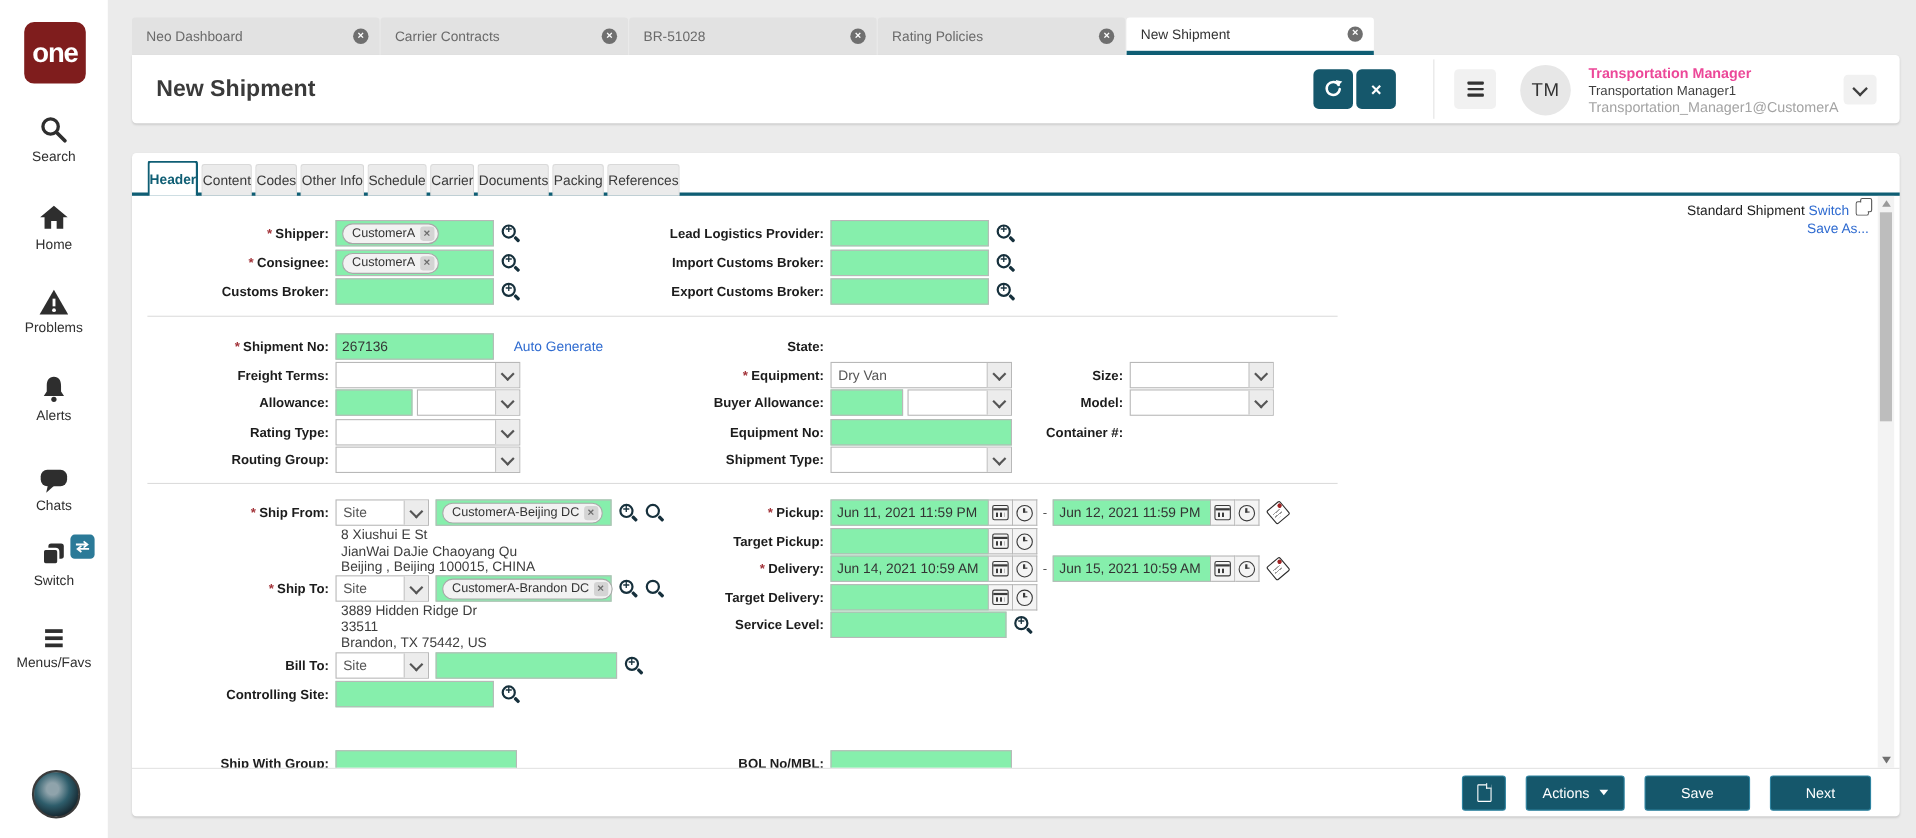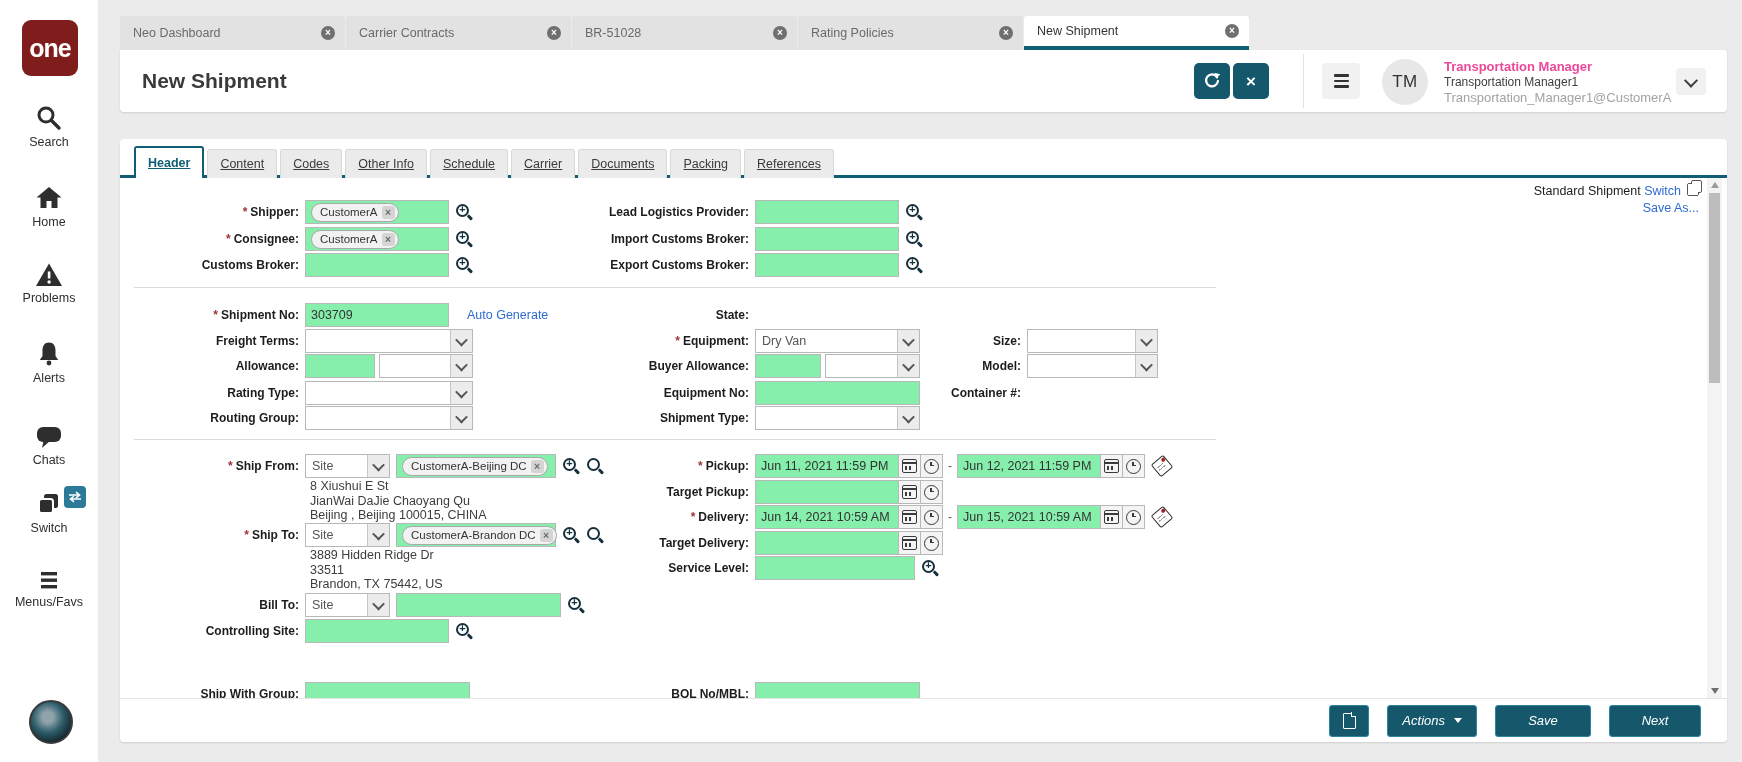--- a/index.html
+++ b/index.html
@@ -43,23 +43,23 @@
   .uname{font-size:12px;color:#3f3f3f;}
   .uid{font-size:13px;color:#a3a3a3;}
   .user-chev{position:absolute;left:1556px;top:18px;width:30px;height:27px;background:#f1f1f1;border-radius:4px;
       display:flex;align-items:center;justify-content:center;cursor:pointer;}
   .chevbig{width:8px;height:8px;border-right:2px solid #3f3f3f;border-bottom:2px solid #3f3f3f;
       transform:rotate(45deg) translate(-1px,-1px);}
   
   .card{position:absolute;left:120px;top:139px;width:1607px;height:603px;background:#fff;
         border-radius:4px;box-shadow:0 1px 2px rgba(0,0,0,.12);}
   .ftabs{position:absolute;left:14px;top:7px;display:flex;align-items:flex-end;z-index:3;}
-  .ftab{height:29px;padding:0 12px;display:flex;align-items:center;font-size:12.5px;color:#3a3a3a;
+  .ftab{height:29px;padding:0 0;display:flex;align-items:center;font-size:12.5px;color:#3a3a3a;
         background:#ebebeb;border:1px solid #d9d9d9;border-bottom:none;border-radius:3px 3px 0 0;
-        margin-right:3px;box-sizing:border-box;cursor:pointer;text-decoration:underline;}
+        margin-right:3px;box-sizing:border-box;cursor:pointer;}
   .ftab.active{background:#fff;color:#0f5e74;font-weight:700;border:2px solid #0f5e74;border-bottom:none;height:32px;}
   .tealline{position:absolute;left:0;top:36px;width:100%;height:3px;background:#0f5e74;}
   .viewport{position:absolute;left:0;top:39px;width:100%;height:520px;overflow:hidden;}
   .hdivider{position:absolute;left:14px;width:1082px;height:1px;background:#dcdcdc;}
   .corner{position:absolute;top:5px;right:28px;text-align:right;font-size:12.5px;line-height:16.5px;color:#1c1c1c;}
   .link{color:#2f6bd0;cursor:pointer;text-decoration:none;}
   
   .row{position:absolute;display:flex;align-items:center;height:24px;}
   .lbl{width:185px;text-align:right;font-weight:700;font-size:12px;color:#1c1c1c;white-space:nowrap;
        padding-right:6px;box-sizing:border-box;}
@@ -111,21 +111,21 @@
   
   .vscroll{position:absolute;right:5px;top:0;width:15px;height:520px;background:#f3f3f3;}
   .sarrow{position:absolute;left:0;width:15px;height:14px;display:flex;align-items:center;justify-content:center;cursor:pointer;}
   .tri-up{width:0;height:0;border-left:4px solid transparent;border-right:4px solid transparent;border-bottom:6px solid #9a9a9a;}
   .tri-dn{width:0;height:0;border-left:4px solid transparent;border-right:4px solid transparent;border-top:6px solid #6f6f6f;}
   .sthumb{position:absolute;left:2px;width:11px;top:15px;height:190px;background:#bdbdbd;cursor:pointer;}
   
   .footer{position:absolute;left:0;bottom:0;width:100%;height:44px;border-top:1px solid #e3e3e3;
       display:flex;align-items:center;justify-content:flex-end;gap:18px;padding-right:26px;box-sizing:border-box;}
   .fbtn{height:30px;background:#15576b;border:1px solid #2e83a0;border-radius:3px;color:#fff;
-      font-size:13px;display:flex;align-items:center;justify-content:center;cursor:pointer;padding:0 14px;font-style:italic;}
+      font-size:13px;display:flex;align-items:center;justify-content:center;cursor:pointer;padding:0 14px;}
   .doc{width:11px;height:14px;border:1.6px solid #fff;border-radius:1px;position:relative;}
   .doc::before{content:"";position:absolute;right:-1.6px;top:-1.6px;width:4px;height:4px;background:#15576b;
       border-left:1.6px solid #fff;border-bottom:1.6px solid #fff;}
   .caret{width:0;height:0;border-left:4px solid transparent;border-right:4px solid transparent;
       border-top:5px solid #fff;margin-left:9px;}
 </style>
 </head>
 <body>
 
 <div class="sidebar">
@@ -312,21 +312,21 @@
       <div class="lbl lblm">Export Customs Broker:</div>
       <div class="tf w144"></div>
       <span class="mag"><i class="magplus"></i></span>
     </div>
 
     <div class="hdivider" style="top:109px"></div>
 
     <div class="row" style="left:0;top:125px">
       <div class="lbl"><span class="req">*</span><span>Shipment No:</span></div>
       <div class="tf w144">
-          <span>303709</span>
+          <span>267136</span>
         </div>
       <span class="link" style="margin-left:18px;font-size:12.5px">Auto Generate</span>
     </div>
     <div class="row" style="left:0;top:151px">
       <div class="lbl">Freight Terms:</div>
       <div class="sel w168">
           <span class="sv"></span>
           <span class="ab">
             <i class="chev"></i>
           </span>

